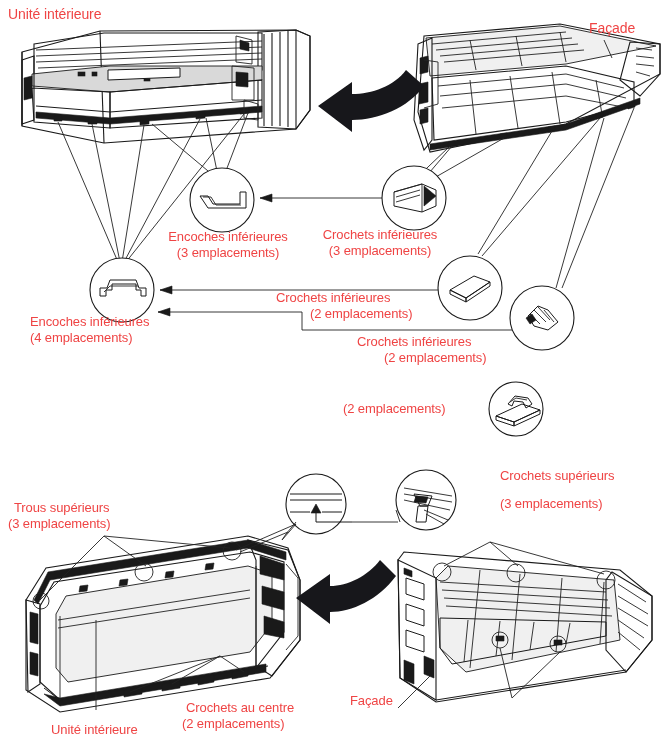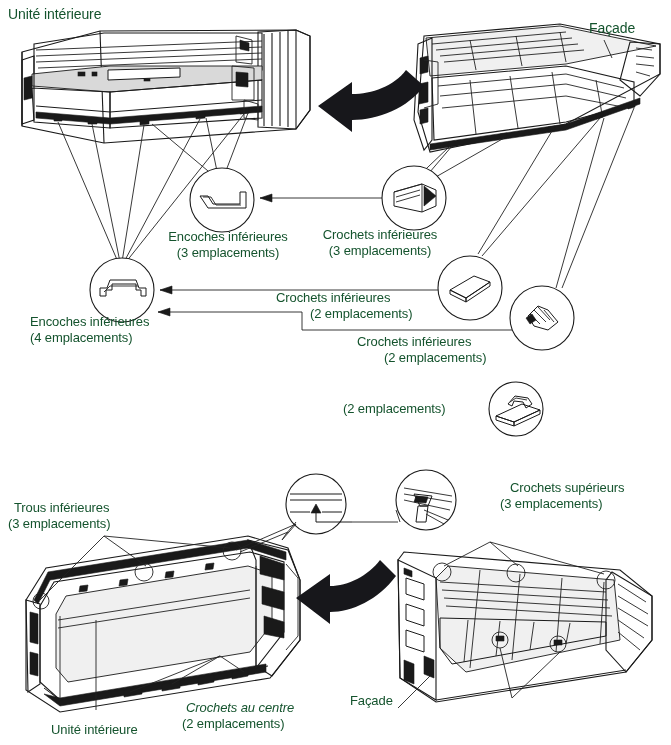--- a/index.html
+++ b/index.html
@@ -13,21 +13,21 @@
     height: 745px;
     background: #ffffff;
     font-family: "Liberation Sans", sans-serif;
     color: #000000;
     overflow: hidden;
   }
   .lbl {
     position: absolute;
     font-size: 13px;
     line-height: 15.5px;
-    color: #14532d;
+    color: #ef4444;
     white-space: pre;
     letter-spacing: -0.1px;
   }
   .lbl.c { text-align: center; }
   svg.layer {
     position: absolute;
     left: 0;
     top: 0;
     width: 671px;
     height: 745px;
@@ -340,27 +340,27 @@
   <div class="lbl" style="left:30px; top:330px;text-align:right;">(4 emplacements)</div>
 
   <div class="lbl" style="left:276px; top:290px;">Crochets inférieures</div>
   <div class="lbl" style="left:310px; top:306px;">(2 emplacements)</div>
 
   <div class="lbl" style="left:357px; top:334px;">Crochets inférieures</div>
   <div class="lbl" style="left:384px; top:350px;">(2 emplacements)</div>
 
   <div class="lbl" style="left:343px; top:401px;">(2 emplacements)</div>
 
-  <div class="lbl" style="left:14px; top:500px;">Trous inférieures</div>
+  <div class="lbl" style="left:14px; top:500px;">Trous supérieurs</div>
   <div class="lbl" style="left:8px; top:516px;">(3 emplacements)</div>
 
-  <div class="lbl" style="left:500px; top:480px;margin-left:10px;">Crochets supérieurs</div>
+  <div class="lbl" style="left:500px; top:468px;">Crochets supérieurs</div>
   <div class="lbl" style="left:500px; top:496px;">(3 emplacements)</div>
 
-  <div class="lbl" style="left:186px; top:700px;font-style:italic;">Crochets au centre</div>
+  <div class="lbl" style="left:186px; top:700px;">Crochets au centre</div>
   <div class="lbl" style="left:182px; top:716px;">(2 emplacements)</div>
 
   <div class="lbl" style="left:51px; top:722px;">Unité intérieure</div>
 
   <div class="lbl" style="left:350px; top:693px;">Façade</div>
 
 
 </div>
 
 </body></html>

